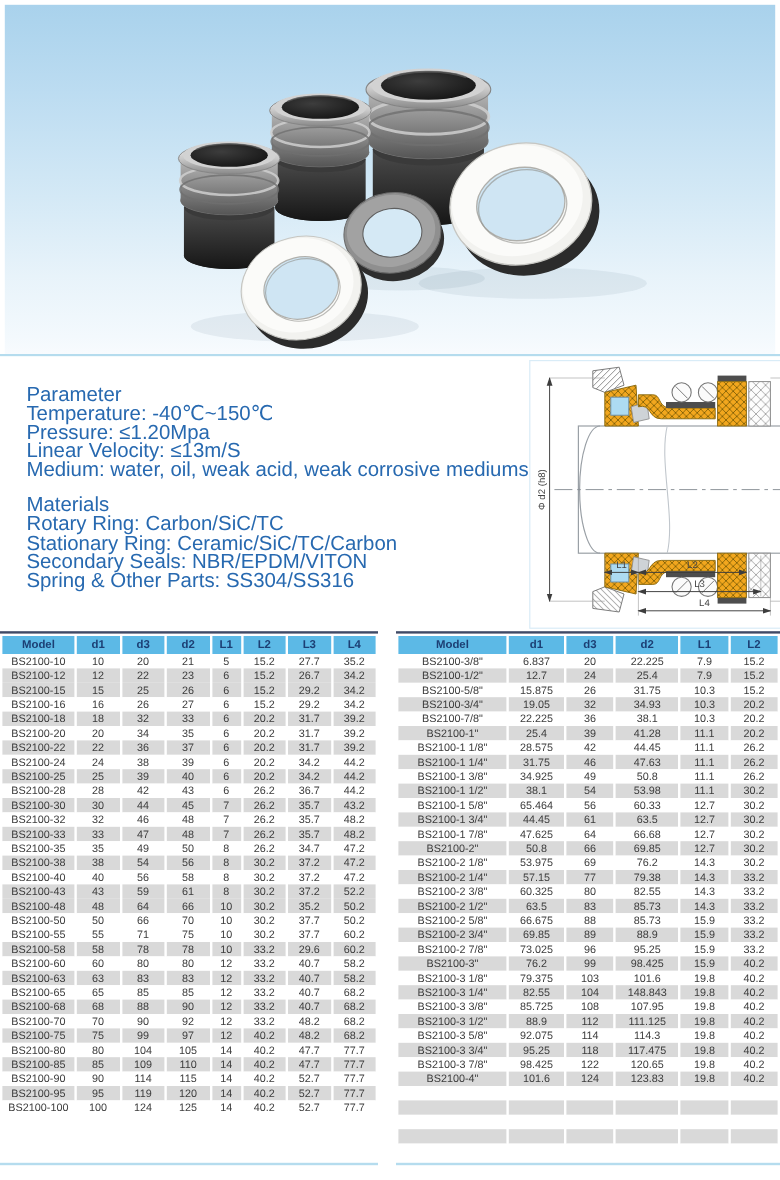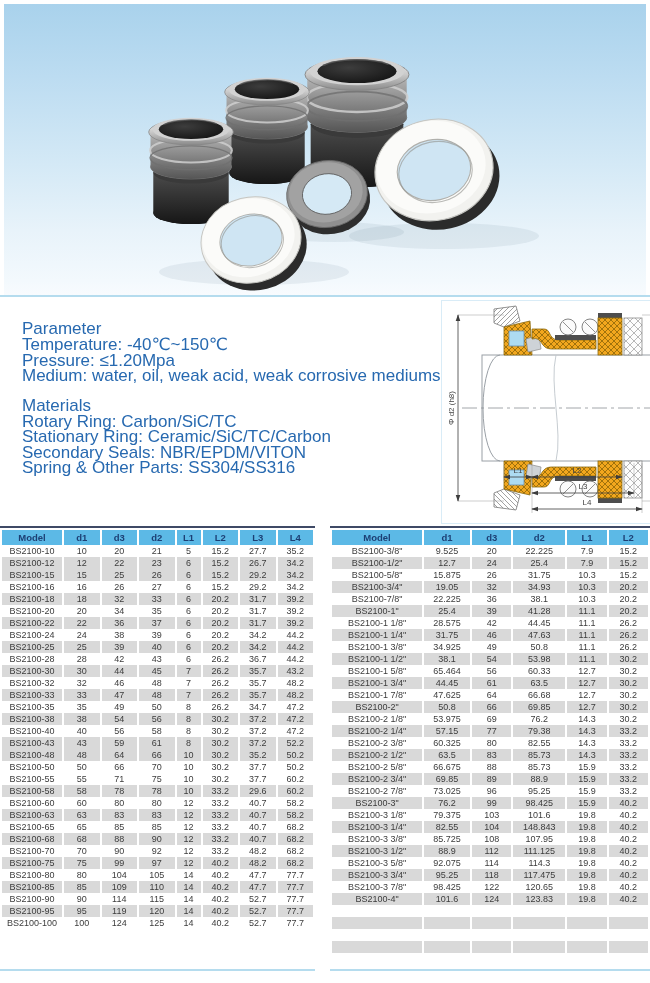--- a/index.html
+++ b/index.html
@@ -128,20 +128,21 @@
     </svg>
   </div>
 </div>
 
 <div class="content">
   <div class="params">
     <div class="spec-title">Parameter</div>
     <div>
         <div class="pline">Temperature: -40℃~150℃</div>
         <div class="pline">Pressure: ≤1.20Mpa</div>
+        <div class="pline">Linear Velocity: ≤13m/S</div>
         <div class="pline">Medium: water, oil, weak acid, weak corrosive mediums</div>
       </div>
     <div class="spec-gap"></div>
     <div class="spec-title">Materials</div>
     <div>
         <div class="pline">Rotary Ring: Carbon/SiC/TC</div>
         <div class="pline">Stationary Ring: Ceramic/SiC/TC/Carbon</div>
         <div class="pline">Secondary Seals: NBR/EPDM/VITON</div>
         <div class="pline">Spring &amp; Other Parts: SS304/SS316</div>
       </div>
@@ -566,21 +567,21 @@
             <th>d1</th>
             <th>d3</th>
             <th>d2</th>
             <th>L1</th>
             <th>L2</th>
           </tr>
         </thead>
         <tbody>
           <tr>
             <td>BS2100-3/8"</td>
-            <td>9.525</td>
+            <td>6.837</td>
             <td>20</td>
             <td>22.225</td>
             <td>7.9</td>
             <td>15.2</td>
           </tr>
           <tr class="alt">
             <td>BS2100-1/2"</td>
             <td>12.7</td>
             <td>24</td>
             <td>25.4</td>

